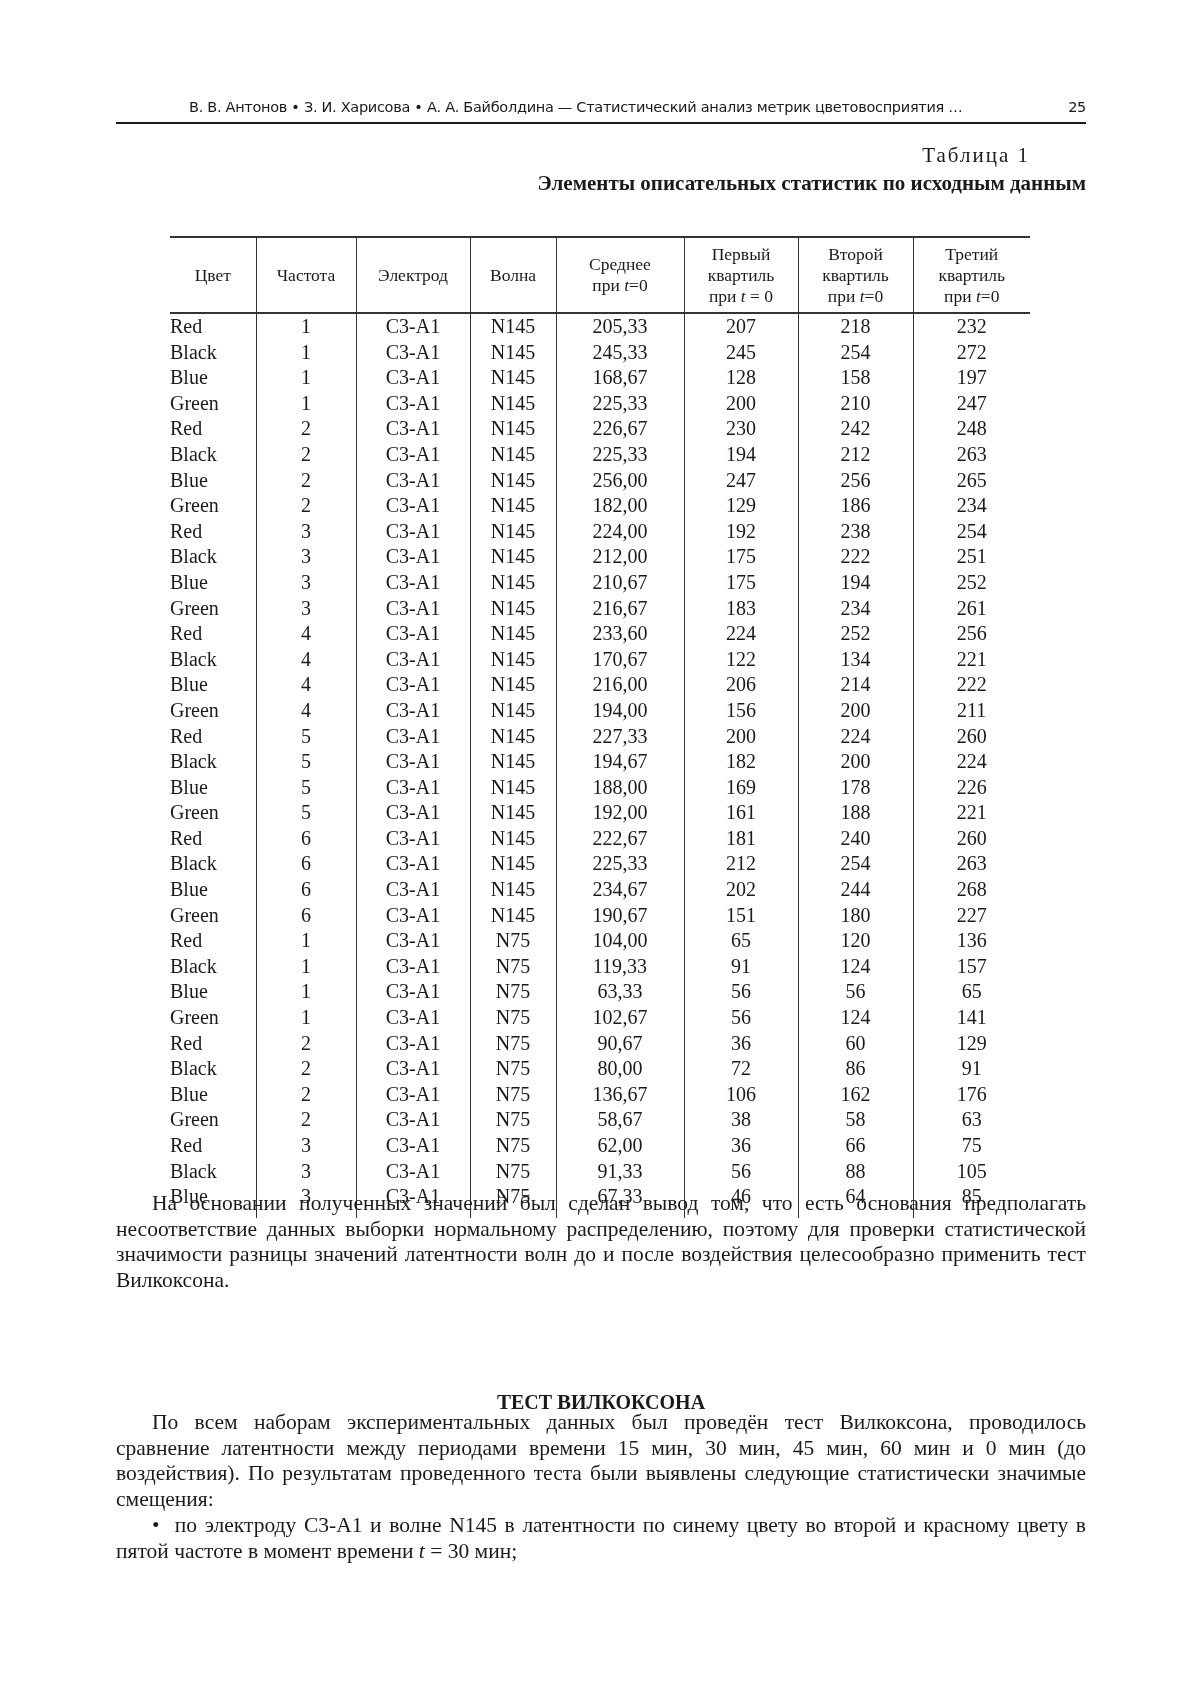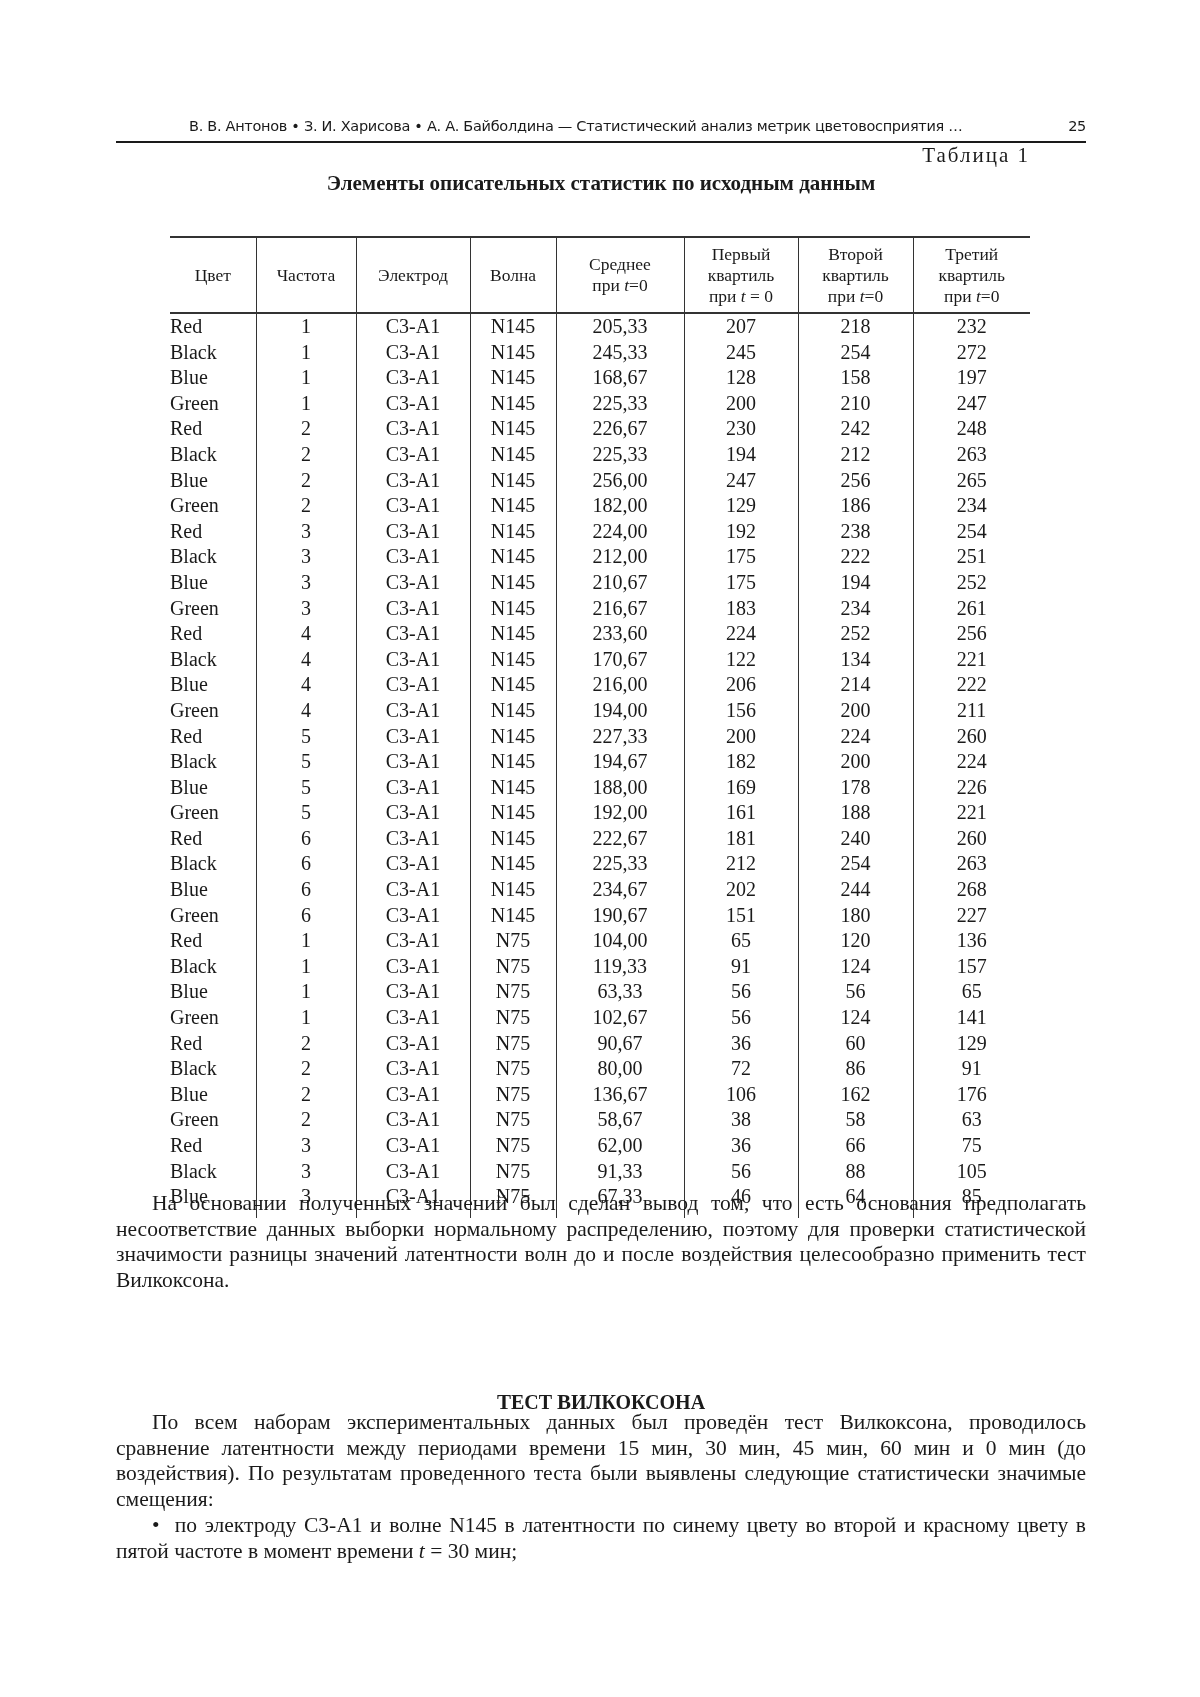--- a/index.html
+++ b/index.html
@@ -1,28 +1,28 @@
 <!DOCTYPE html>
 <html><head>
 <meta charset="utf-8">
 <style>
   html, body { margin: 0; padding: 0; background: #ffffff; }
   body { width: 1200px; height: 1697px; position: relative; overflow: hidden; color: #1a1a1a; }
   .runhead {
     position: absolute; left: 116px; top: 97px; width: 970px; height: 25px;
     border-bottom: 2px solid #1a1a1a;
-    font-family: "DejaVu Sans", sans-serif; font-size: 14.5px; letter-spacing: -0.3px; margin-top: 19px;
+    font-family: "DejaVu Sans", sans-serif; font-size: 14.5px; letter-spacing: -0.3px;
   }
   .runhead .authors { position: absolute; left: 73px; top: 2px; white-space: nowrap; }
   .runhead .pageno { position: absolute; right: 0; top: 2px; }
   .serif { font-family: "Liberation Serif", "DejaVu Serif", serif; }
   .tablabel { position: absolute; right: 170px; top: 143px; font-size: 21px; letter-spacing: 2px; }
   .tabtitle {
     position: absolute; left: 116px; width: 970px; top: 170px;
-    text-align: center; font-weight: bold; font-size: 21px; line-height: 27px;
+    text-align: right; font-weight: bold; font-size: 21px; line-height: 27px;
   }
   table.stats {
     position: absolute; left: 170px; top: 236px; width: 860px;
     border-collapse: collapse; font-size: 20px;
   }
   table.stats th {
     font-weight: normal; font-size: 17.5px; line-height: 21px; height: 74px;
     border-top: 2px solid #333; border-bottom: 2px solid #333;
     text-align: center; vertical-align: middle; padding: 0;
   }

